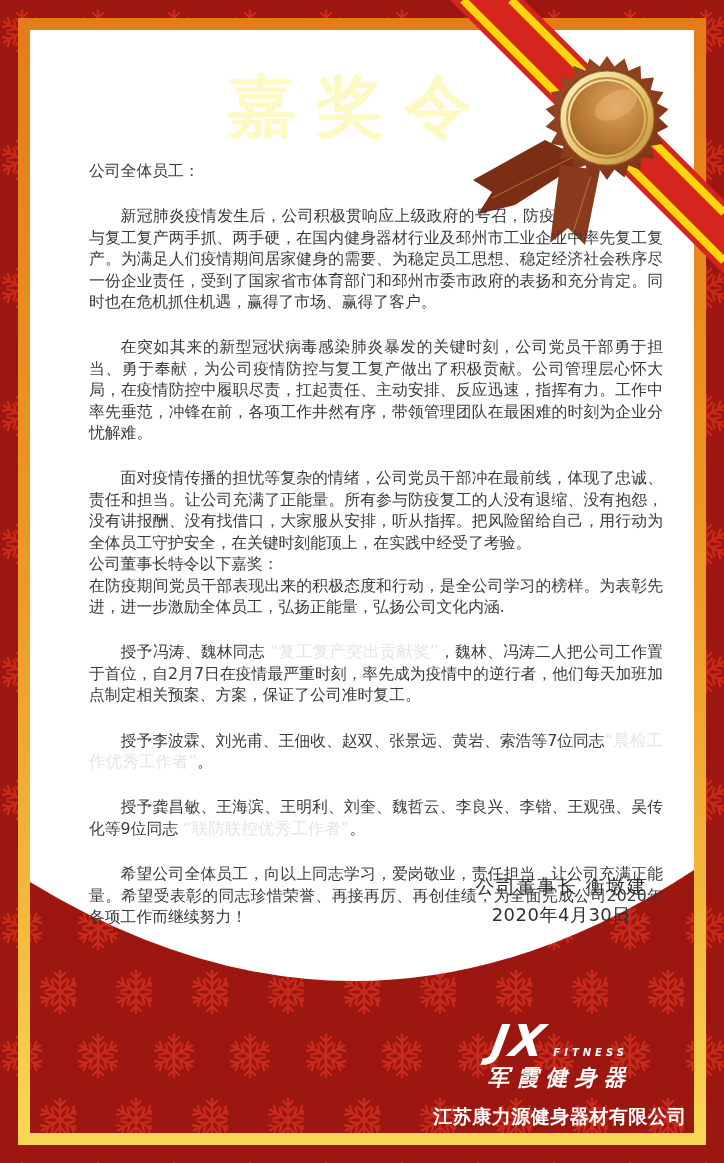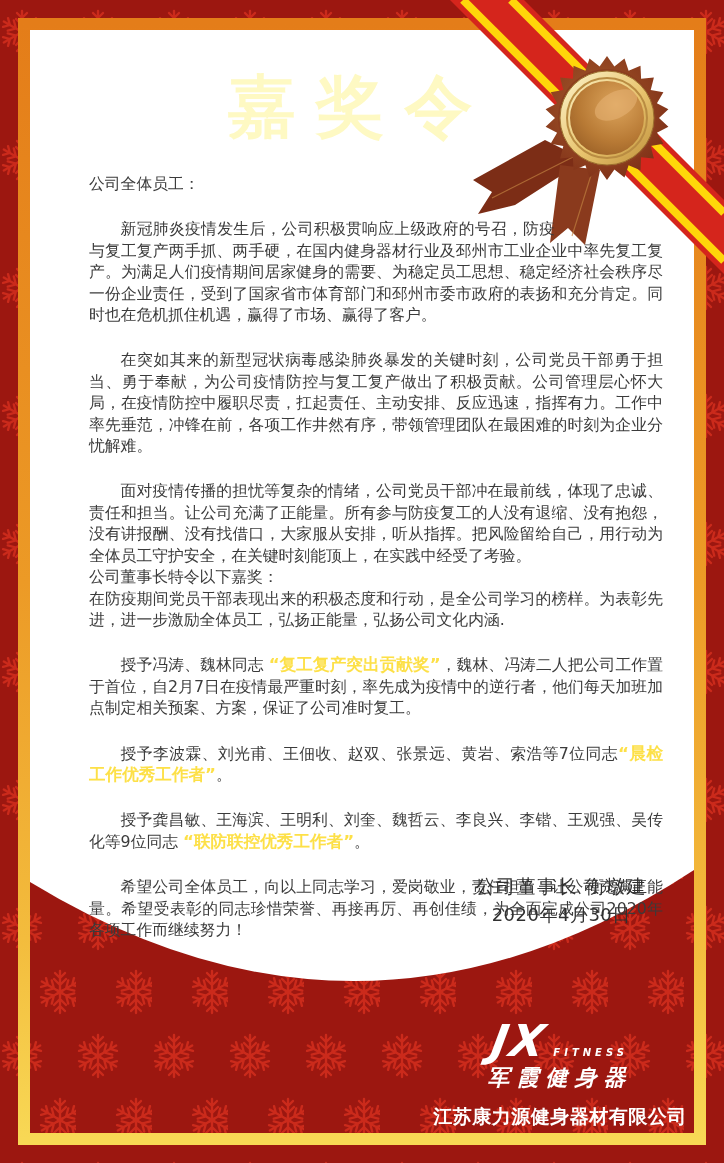--- a/index.html
+++ b/index.html
@@ -9,29 +9,29 @@
     background:#9c1710;
   }
   .bg-svg{position:absolute;left:0;top:0;width:724px;height:1163px;display:block;}
   .doc-title{
     position:absolute;left:30px;top:60px;width:640px;
     text-align:center;font-size:68px;line-height:92px;font-weight:bold;
     color:#fef9c3;letter-spacing:0.30em;text-indent:0.30em;
     font-family:"DejaVu Serif","Liberation Serif",serif;
   }
   .body-text{
-    position:absolute;left:89px;top:173px;width:574px;
+    position:absolute;left:89px;top:160px;width:574px;
     font-size:15.8px;line-height:21.4px;color:#3b3b3b;
     text-align:justify;
   }
   .medal-spacer{float:right;width:108px;height:64px;}
   .salutation{margin:0;}
   .para{margin:0;}
   .para.indent{text-indent:2em;margin-top:24px;}
-  .award{color:#fde047;font-weight:bold;font-size:1.05em;}
+  .award{color:#e5e5e5;font-weight:normal;font-size:1.05em;}
   .signature{
     position:absolute;right:77px;top:874px;text-align:center;color:#303030;
   }
   .sig-name{font-size:19px;letter-spacing:1.5px;}
   .sig-date{font-size:18px;margin-top:3px;letter-spacing:0.5px;}
   .footer{
     position:absolute;left:418px;top:1020px;width:284px;
     color:#ffffff;text-align:center;
   }
   .jx-row{display:flex;align-items:flex-end;justify-content:center;gap:7px;height:40px;}

